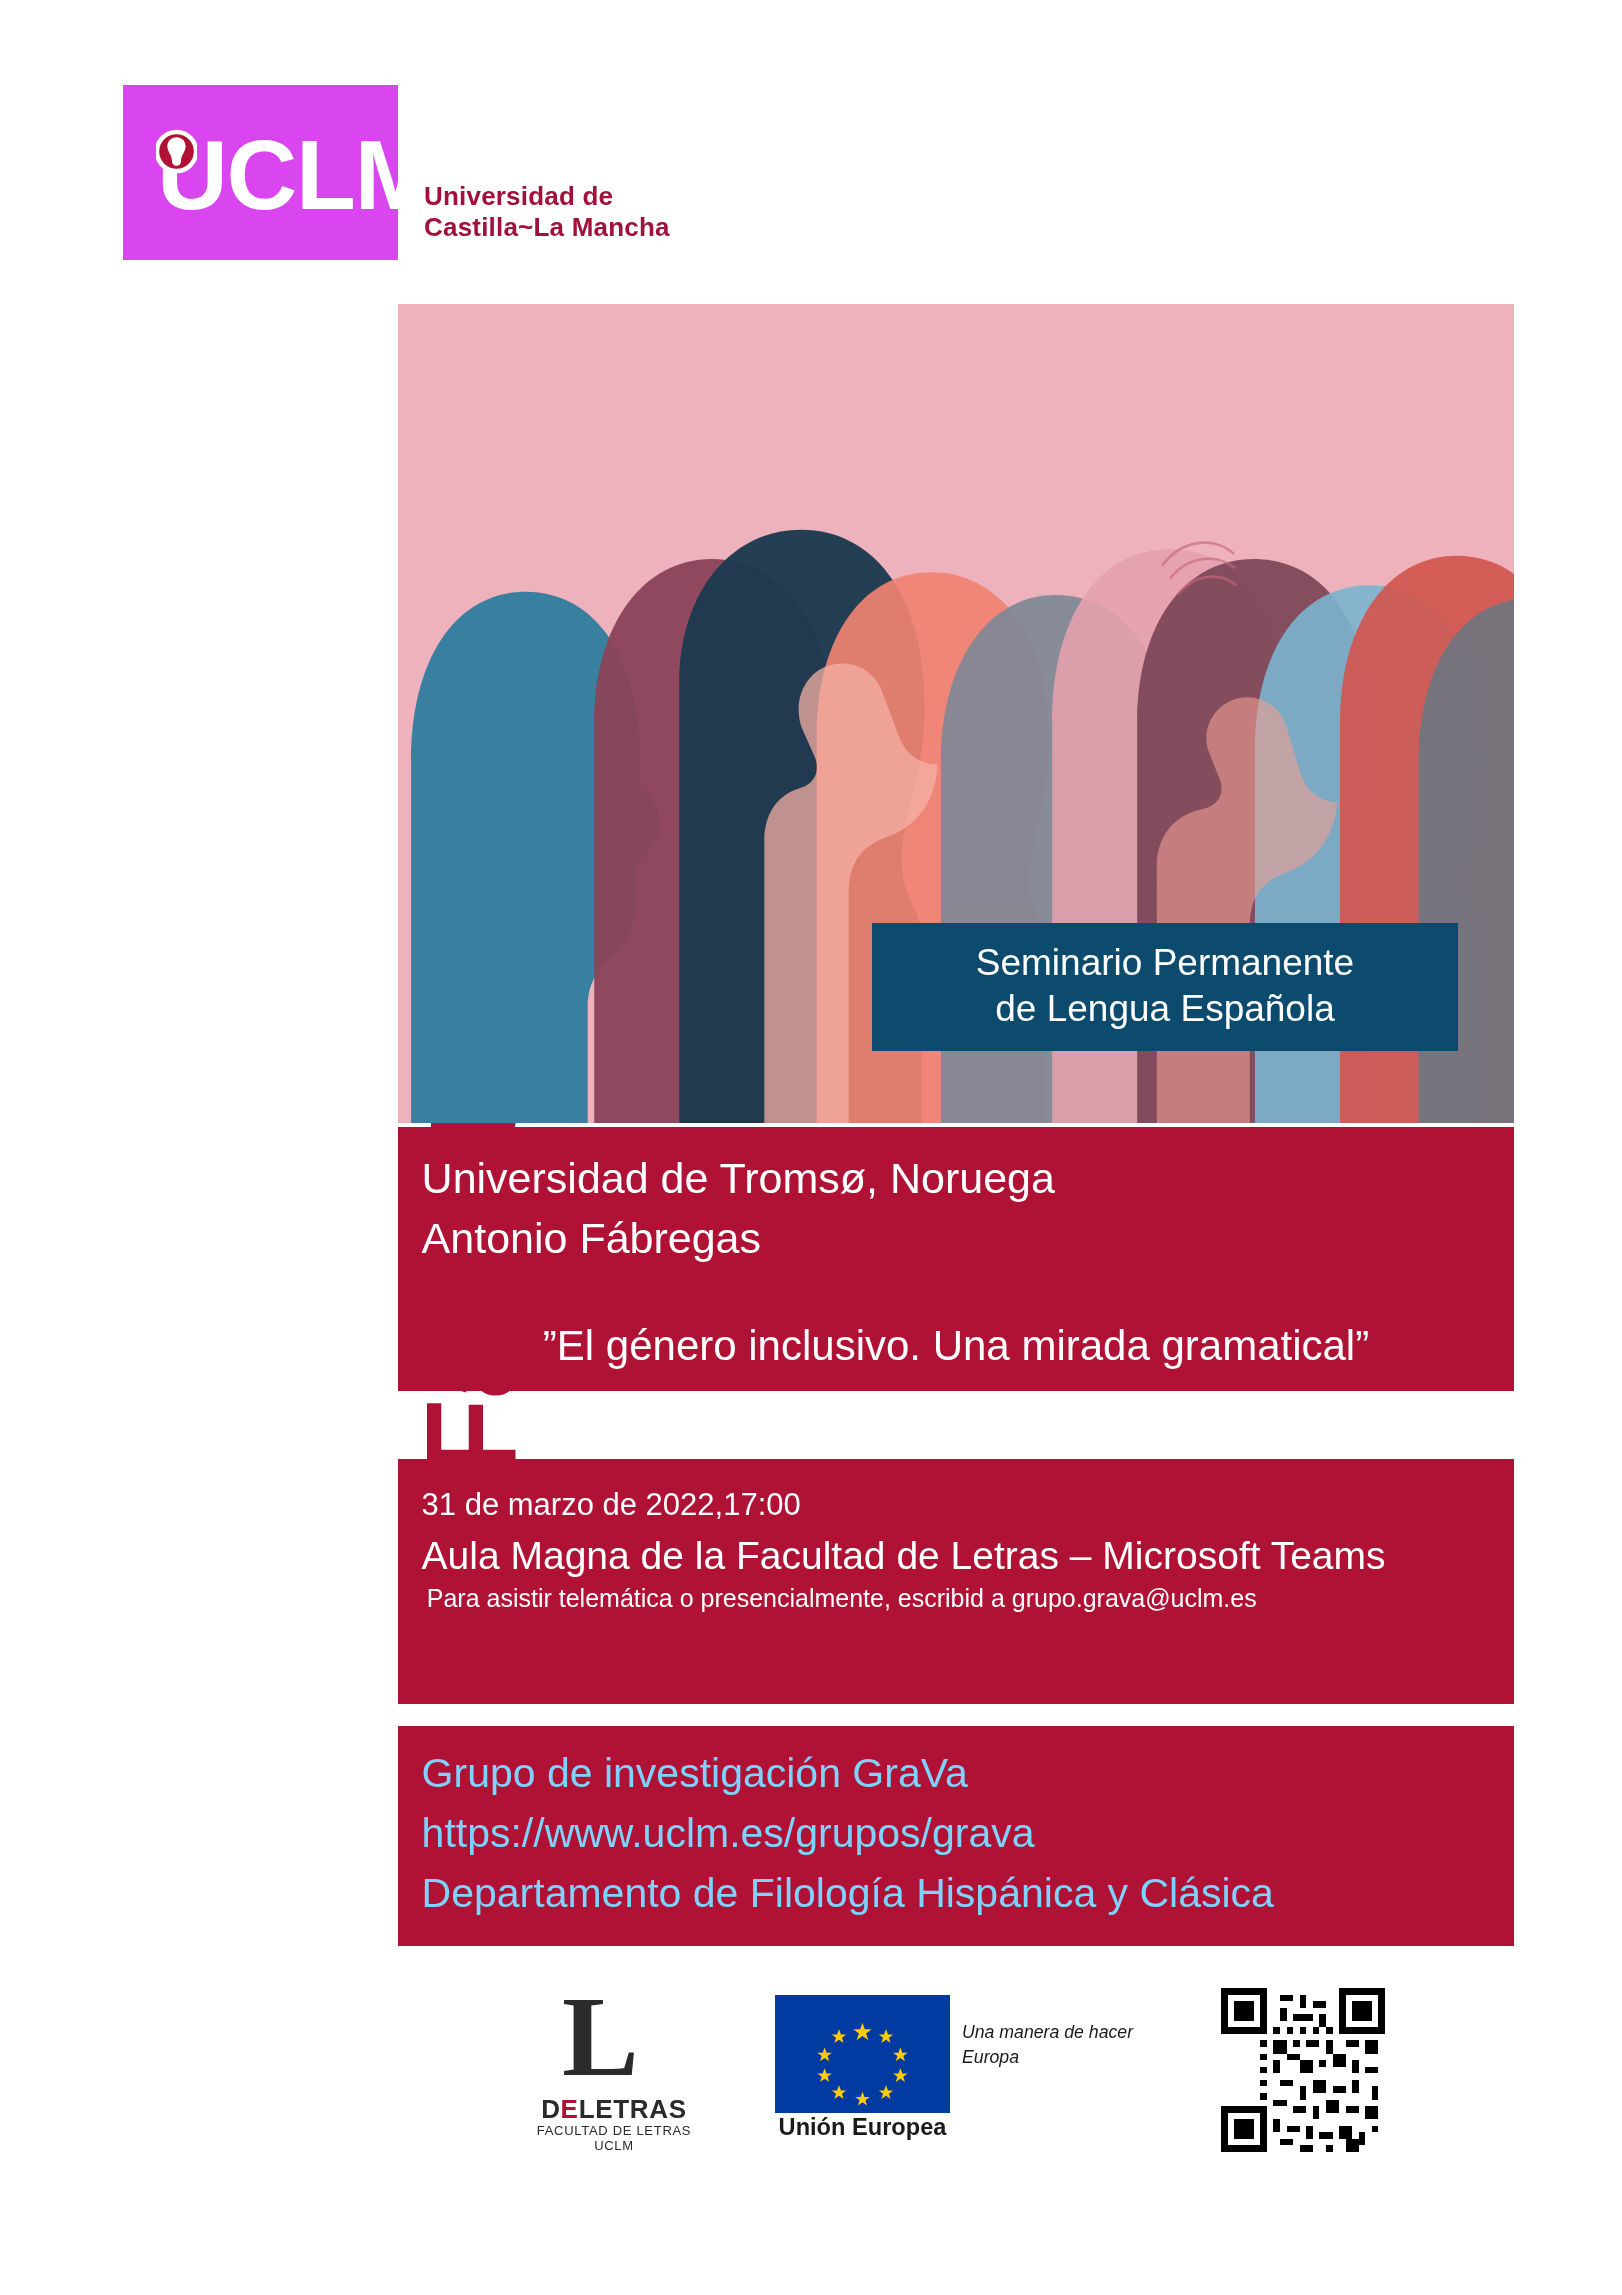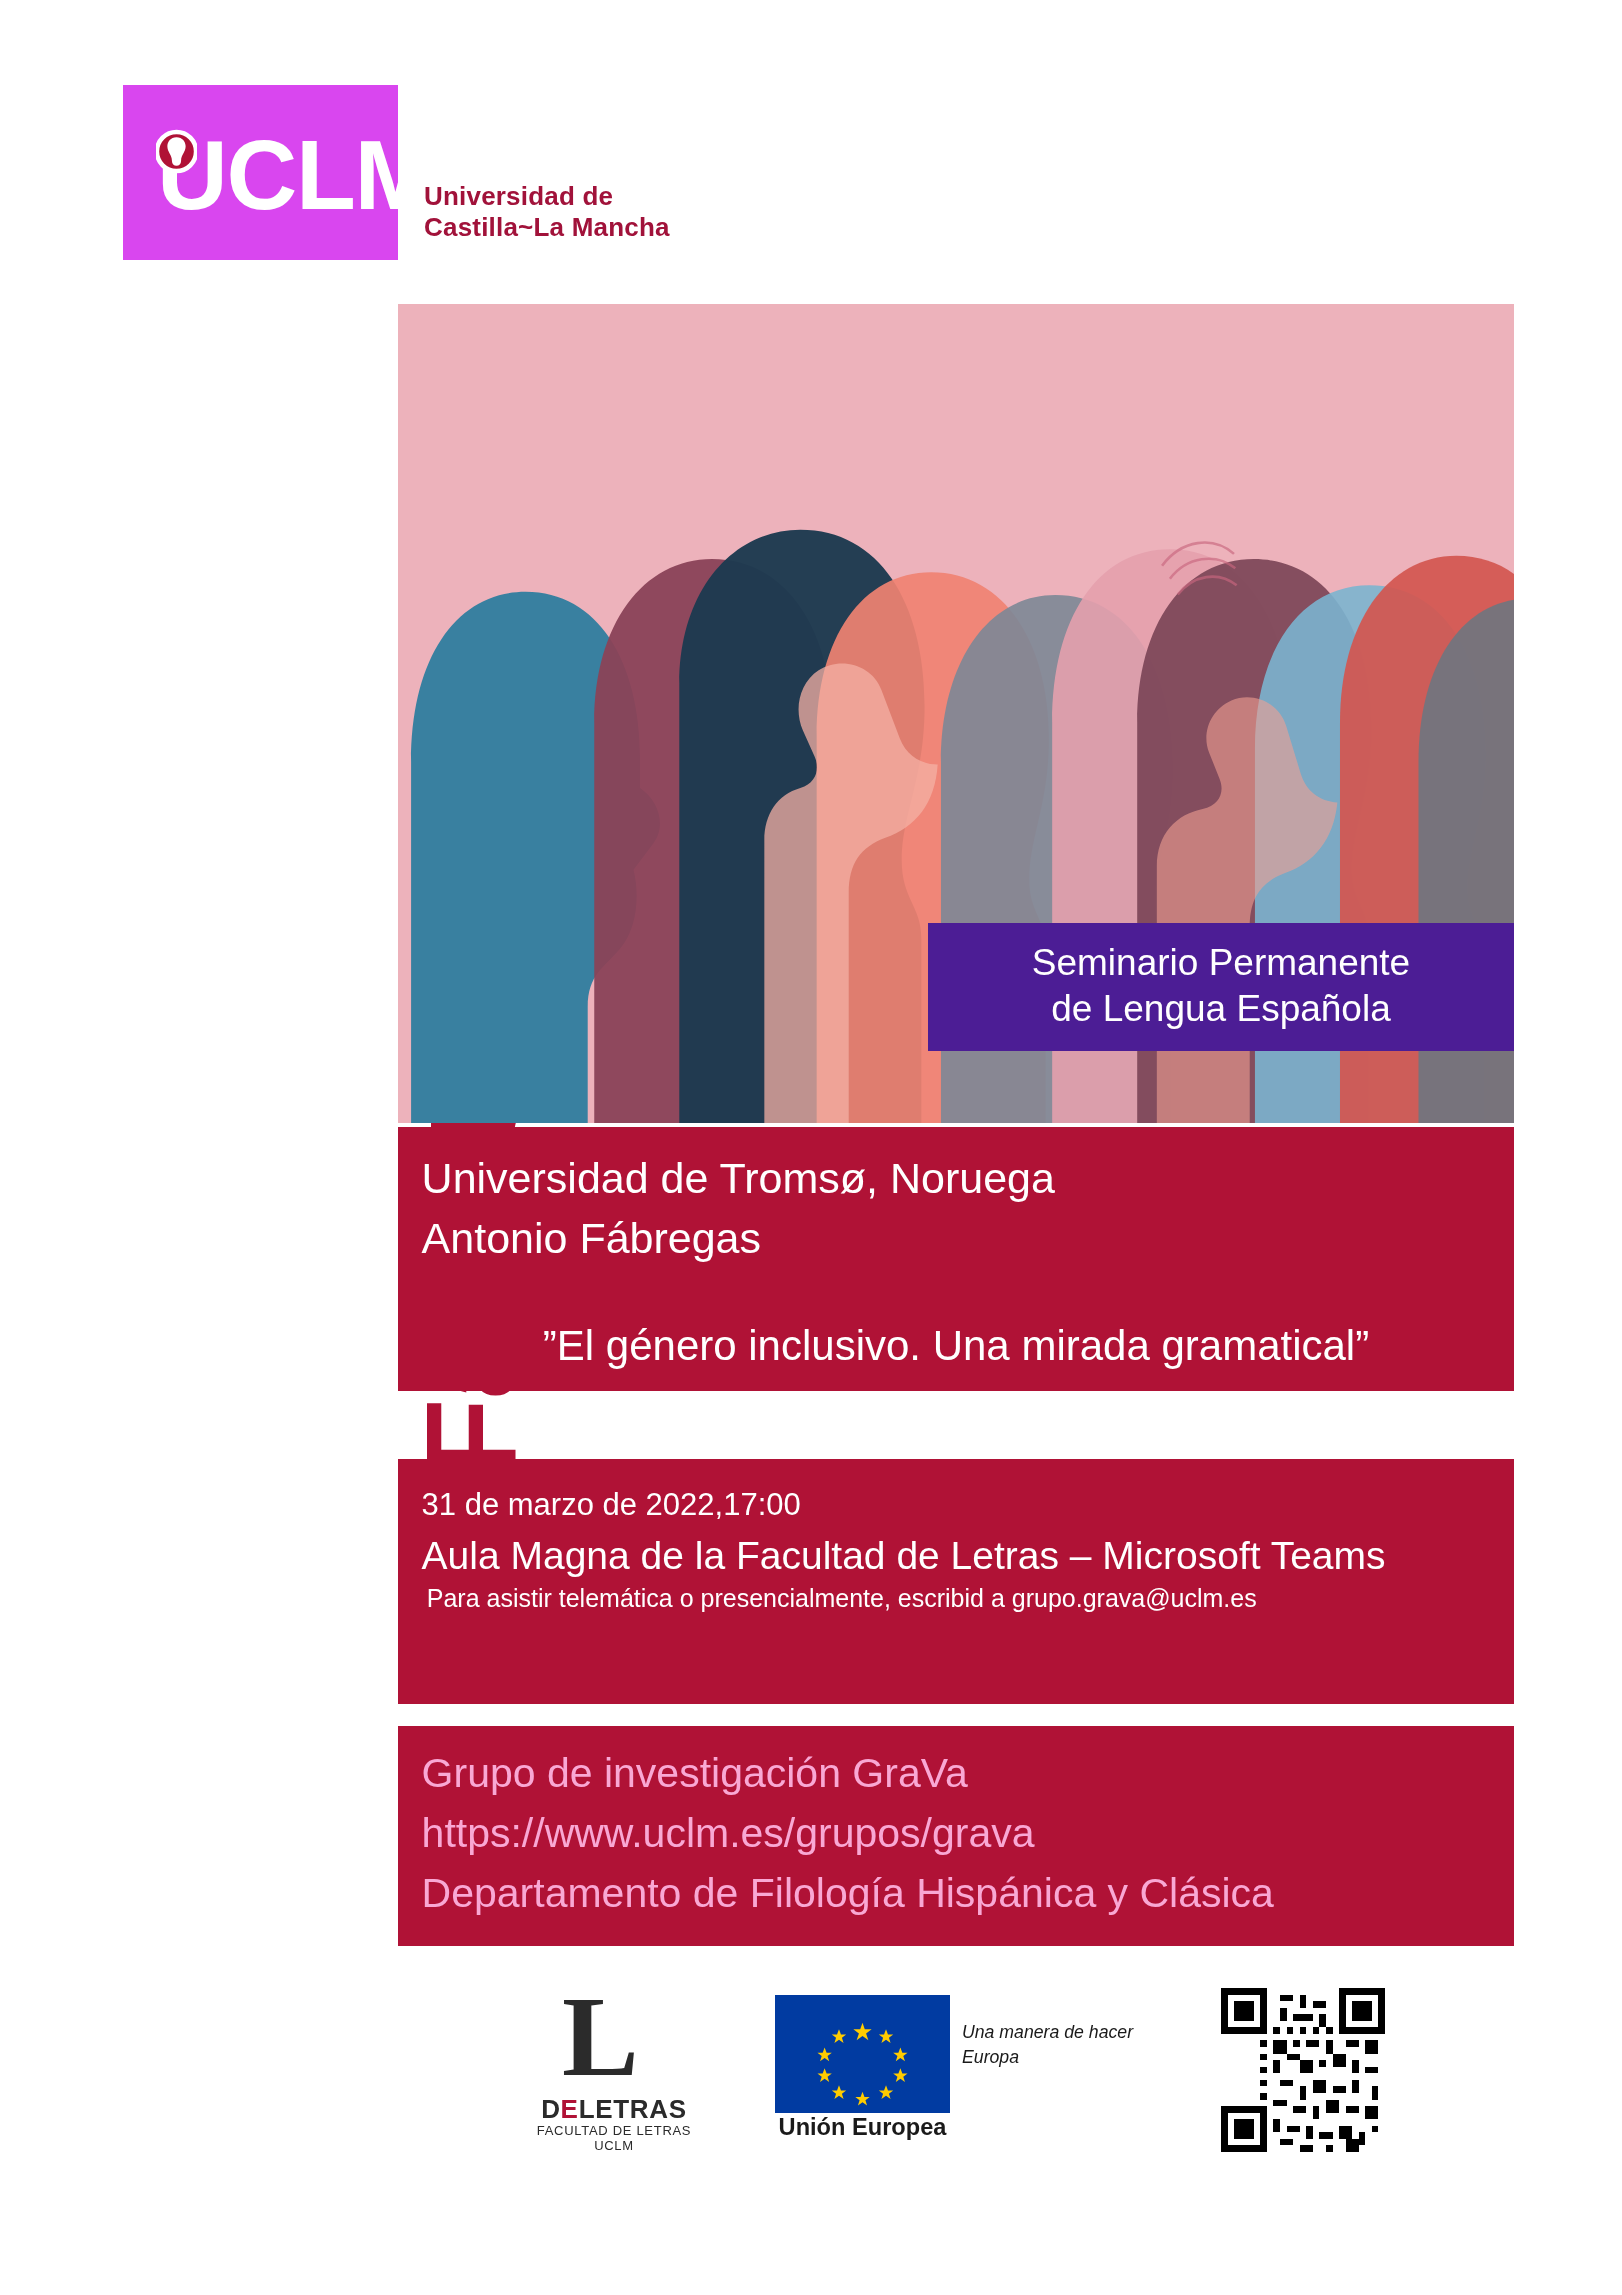--- a/index.html
+++ b/index.html
@@ -77,25 +77,25 @@
     width: 1116px;
     height: 819px;
     background: #edb2bb;
     overflow: hidden;
   }
   #hero svg { display: block; }
 
   
   #seminar-banner {
     position: absolute;
-    left: 928px;
+    left: 872px;
     top: 923px;
     width: 586px;
     height: 128px;
-    background: #4c1d95;
+    background: #0c4a6e;
     color: #ffffff;
     box-sizing: border-box;
     padding: 17px 22px 0 22px;
     font-size: 37px;
     line-height: 46px;
     text-align: center;
   }
 
   
   #speaker-band {
@@ -145,21 +145,21 @@
   #when-band .note { font-size: 25px; line-height: 35px; padding-left: 5.2px; }
 
   
   #group-band {
     position: absolute;
     left: 398px;
     top: 1726px;
     width: 1116px;
     height: 220px;
     background: #b01236;
-    color: #f9a8d4;
+    color: #7dd3fc;
     box-sizing: border-box;
     padding: 17px 0 0 23.6px;
     font-size: 41px;
     line-height: 60px;
   }
 
   
   #footer-logos {
     position: absolute;
     left: 398px;

